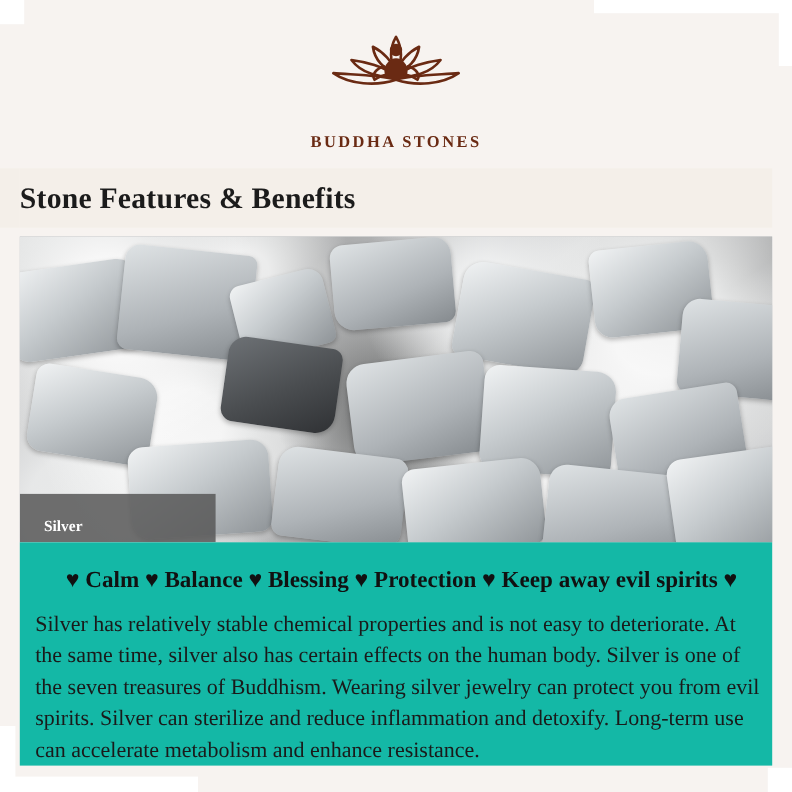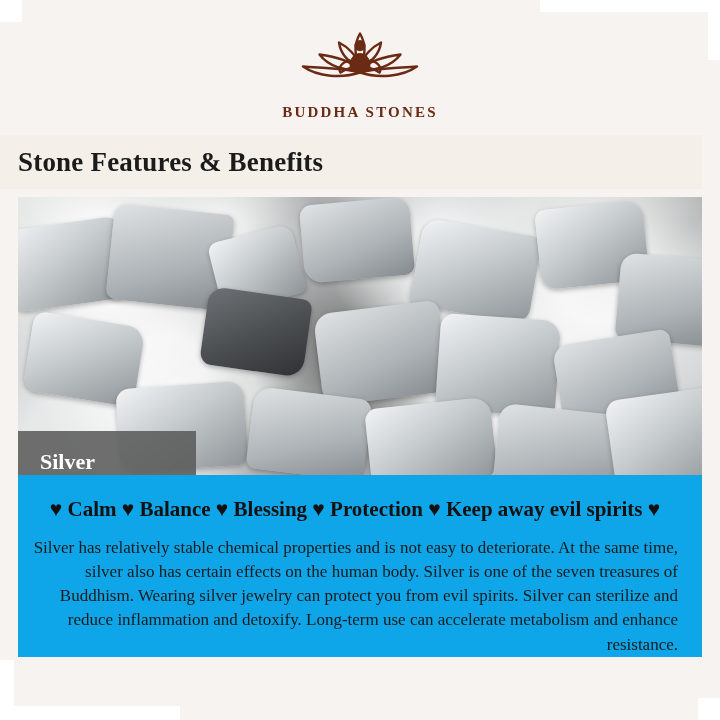--- a/index.html
+++ b/index.html
@@ -62,21 +62,21 @@
     text-align: center;
     z-index: 3;
   }
   .logo-mark {
     display: block;
     margin: 0 auto;
     width: 150px;
     height: 72px;
   }
   .brand-name {
-    margin-top: 6px;
+    margin-top: 24px;
     font-family: "Liberation Serif", serif;
     font-size: 15px;
     letter-spacing: 2.2px;
     color: #6a2a13;
     font-weight: bold;
   }
 
   
   .title-band {
     position: relative;
@@ -152,49 +152,49 @@
     width: 178px;
     height: 44px;
     background: rgba(88,88,88,0.86);
     display: flex;
     align-items: center;
     z-index: 4;
   }
   .photo-caption span {
     color: #ffffff;
     font-family: "Liberation Serif", serif;
-    font-size: 22px;
+    font-size: 14px;
     font-weight: bold;
     padding-left: 22px;
     margin-top: 18px;
   }
 
   
   .text-block {
     position: relative;
     margin: 0 18px;
-    padding: 22px 20px 0 10px;
-    background: #0ea5e9;
+    padding: 22px 0 0 10px;
+    background: #14b8a6;
     z-index: 3;
   }
   .benefits-line {
     text-align: center;
     font-family: "Liberation Serif", serif;
     font-size: 21px;
     font-weight: bold;
     color: #111111;
     margin-bottom: 14px;
     white-space: nowrap;
   }
   .body-copy {
     font-family: "Liberation Serif", serif;
-    font-size: 17px;
+    font-size: 20px;
     line-height: 1.42;
     color: #1a1a1a;
-    text-align: right;
+    text-align: left;
     padding: 0 4px;
   }
 </style>
 </head>
 <body>
 
 <div class="page">
 
   <div class="corner corner-tl"></div>
   <div class="corner corner-tr"></div>

